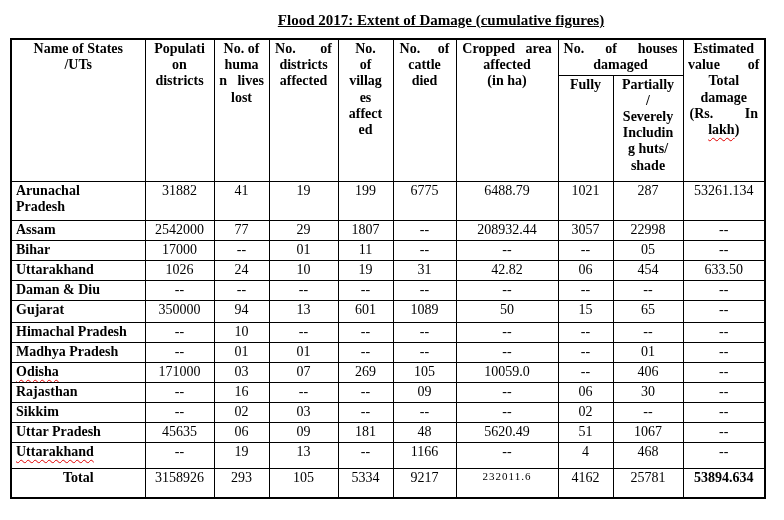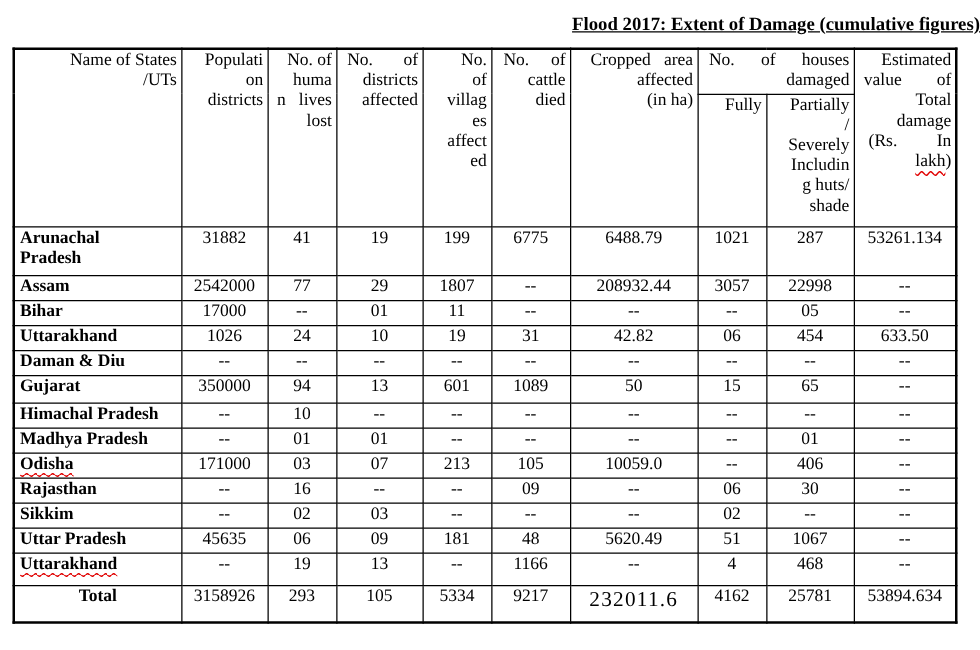--- a/index.html
+++ b/index.html
@@ -1,43 +1,43 @@
 <!DOCTYPE html>
 <html><head>
 <meta charset="utf-8">
 <style>
   html,body{margin:0;padding:0}
   body{
     width:784px;height:520px;background:#ffffff;color:#000;
     font-family:"Liberation Serif",serif;overflow:hidden;
   }
-  .title-row{margin:11px 0 9px 0;text-align:right;padding-left:98px}
+  .title-row{margin:11px 0 9px 0;text-align:center;padding-left:98px}
   .doc-title{font-size:15px;font-weight:bold;text-decoration:underline}
   table{
     border-collapse:collapse;table-layout:fixed;margin-left:10px;
     width:754px;border:2px solid #000;
   }
   th,td{
     border:1px solid #000;vertical-align:top;padding:1px 3px;
     font-size:14px;line-height:1.16;overflow:hidden;
   }
-  th{text-align:right;font-weight:normal}
+  th{text-align:center;font-weight:bold}
   .hc{white-space:pre-wrap}
   thead tr.hr1{height:36px}
   thead tr.hr2{height:106px}
   tbody tr{height:20px}
   tbody tr:nth-child(1){height:39px}
   tbody tr:nth-child(6){height:22px}
   tbody tr:nth-child(13){height:26px}
   td.state{font-weight:bold;white-space:pre-wrap;padding-left:4px}
   td.num{text-align:center}
   tr.total-row{height:30px}
   tr.total-row td.label{font-weight:bold;text-align:center}
-  tr.total-row td:nth-child(7){font-size:17px;letter-spacing:1px}
-  tr.total-row td:nth-child(10){font-weight:normal}
+  tr.total-row td:nth-child(7){font-size:11px;letter-spacing:1px}
+  tr.total-row td:nth-child(10){font-weight:bold}
   .misspell{
     text-decoration:underline;
     text-decoration-style:wavy;
     text-decoration-color:#e00000;
     text-decoration-thickness:1px;
     text-underline-offset:3px;
   }
 </style>
 </head>
 <body>
@@ -222,21 +222,21 @@
         <td class="num">--</td>
         <td class="num">--</td>
         <td class="num">01</td>
         <td class="num">--</td>
       </tr>
       <tr>
         <td class="state"><span class="misspell">Odisha</span></td>
         <td class="num">171000</td>
         <td class="num">03</td>
         <td class="num">07</td>
-        <td class="num">213</td>
+        <td class="num">269</td>
         <td class="num">105</td>
         <td class="num">10059.0</td>
         <td class="num">--</td>
         <td class="num">406</td>
         <td class="num">--</td>
       </tr>
       <tr>
         <td class="state"><span>Rajasthan</span></td>
         <td class="num">--</td>
         <td class="num">16</td>

